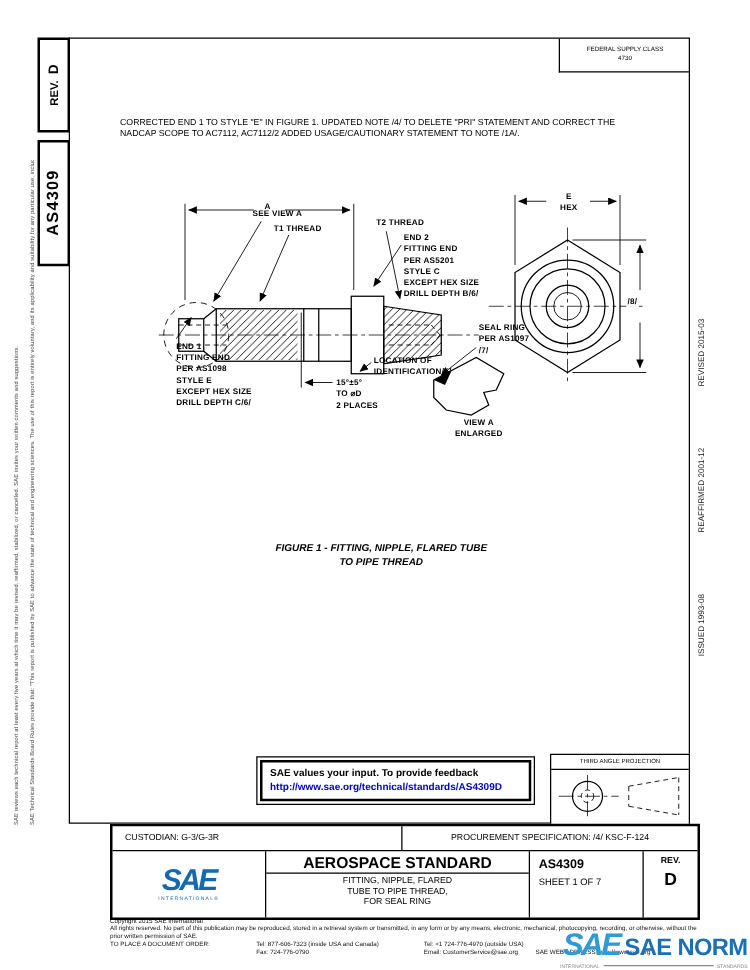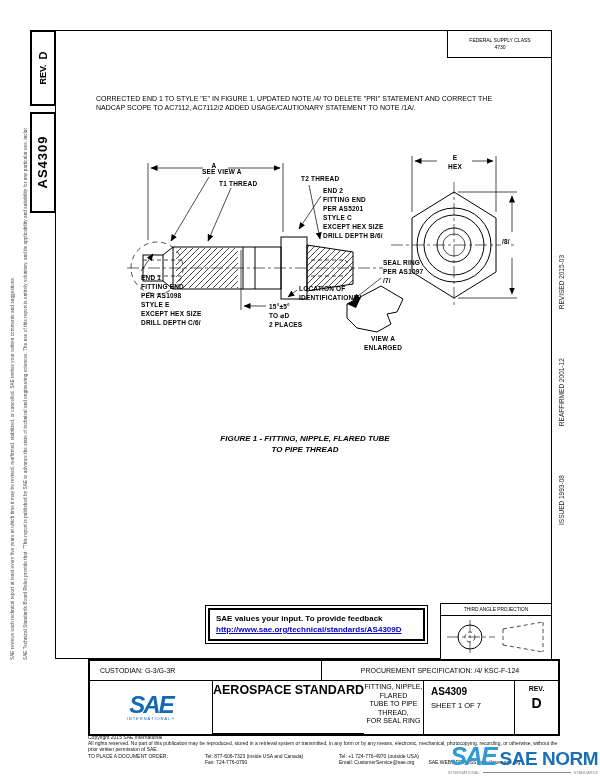--- a/index.html
+++ b/index.html
@@ -45,36 +45,36 @@
   .fig-caption{position:absolute;left:150px;top:386px;width:310px;text-align:center;
                font-size:8px;font-weight:bold;font-style:italic;line-height:11px;white-space:pre-line;margin-top:47px;}
 
   
   .history{position:absolute;left:552px;top:255px;width:18px;height:270px;}
   .history .rot{position:absolute;width:270px;height:18px;left:-126px;top:126px;transform:rotate(-90deg);
                 display:flex;justify-content:space-between;align-items:center;font-size:6.5px;color:#222;white-space:nowrap;}
 
   .feedback{position:absolute;left:208px;top:608px;width:217px;border:2px solid #000;outline:1px solid #000;outline-offset:2px;
             box-sizing:border-box;padding:4px 6px;font-size:8px;font-weight:bold;line-height:10.5px;background:#fff;}
-  .feedback .link{color:#0000cc;text-decoration:underline;cursor:pointer;}
+  .feedback .link{color:#0000cc;cursor:pointer;}
 
   .projection{position:absolute;left:440px;top:603px;width:112px;height:59px;border:1.5px solid #000;box-sizing:border-box;background:#fff;}
   .proj-h{border-bottom:1.2px solid #000;text-align:center;font-size:4.8px;padding:3px 0;}
   .proj-b{display:flex;align-items:center;justify-content:center;padding-top:2px;}
 
   
   .title-block{position:absolute;left:88px;top:659px;width:472px;border:2px solid #000;box-sizing:border-box;background:#fff;}
   .tb-row1{display:flex;height:19px;border-bottom:1.5px solid #000;font-size:7px;align-items:center;}
   .tb-custodian{width:232px;border-right:1.5px solid #000;align-self:stretch;display:flex;align-items:center;padding-left:10px;box-sizing:border-box;}
   .tb-procurement{flex:1;text-align:center;}
   .tb-row2{display:flex;height:53px;}
   .tb-logo{width:123px;border-right:1.5px solid #000;box-sizing:border-box;display:flex;flex-direction:column;align-items:center;justify-content:center;}
   .logo-sae{font-size:24px;font-weight:bold;font-style:italic;color:#1568b2;letter-spacing:-2px;line-height:22px;}
   .logo-sub{font-size:4px;color:#1568b2;letter-spacing:1px;}
-  .tb-center{width:211px;border-right:1.5px solid #000;box-sizing:border-box;display:flex;}
+  .tb-center{width:211px;border-right:1.5px solid #000;box-sizing:border-box;display:flex;flex-direction:column;}
   .tb-heading{font-size:12.5px;font-weight:bold;text-align:center;border-bottom:1.5px solid #000;padding:2px 0 1px;}
   .tb-title{flex:1;text-align:center;font-size:7px;line-height:8.5px;white-space:pre-line;padding-top:2px;}
   .tb-number{width:91px;border-right:1.5px solid #000;box-sizing:border-box;padding:5px 0 0 7px;}
   .tb-num{font-size:10px;font-weight:bold;}
   .tb-sheet{font-size:7.5px;margin-top:4px;}
   .tb-rev{flex:1;text-align:center;padding-top:4px;}
   .tb-rev-label{font-size:7px;font-weight:bold;}
   .tb-rev-d{font-size:14px;font-weight:bold;margin-top:3px;}
 
   .footer{position:absolute;left:88px;top:734px;width:472px;font-size:5px;line-height:6px;color:#111;}

